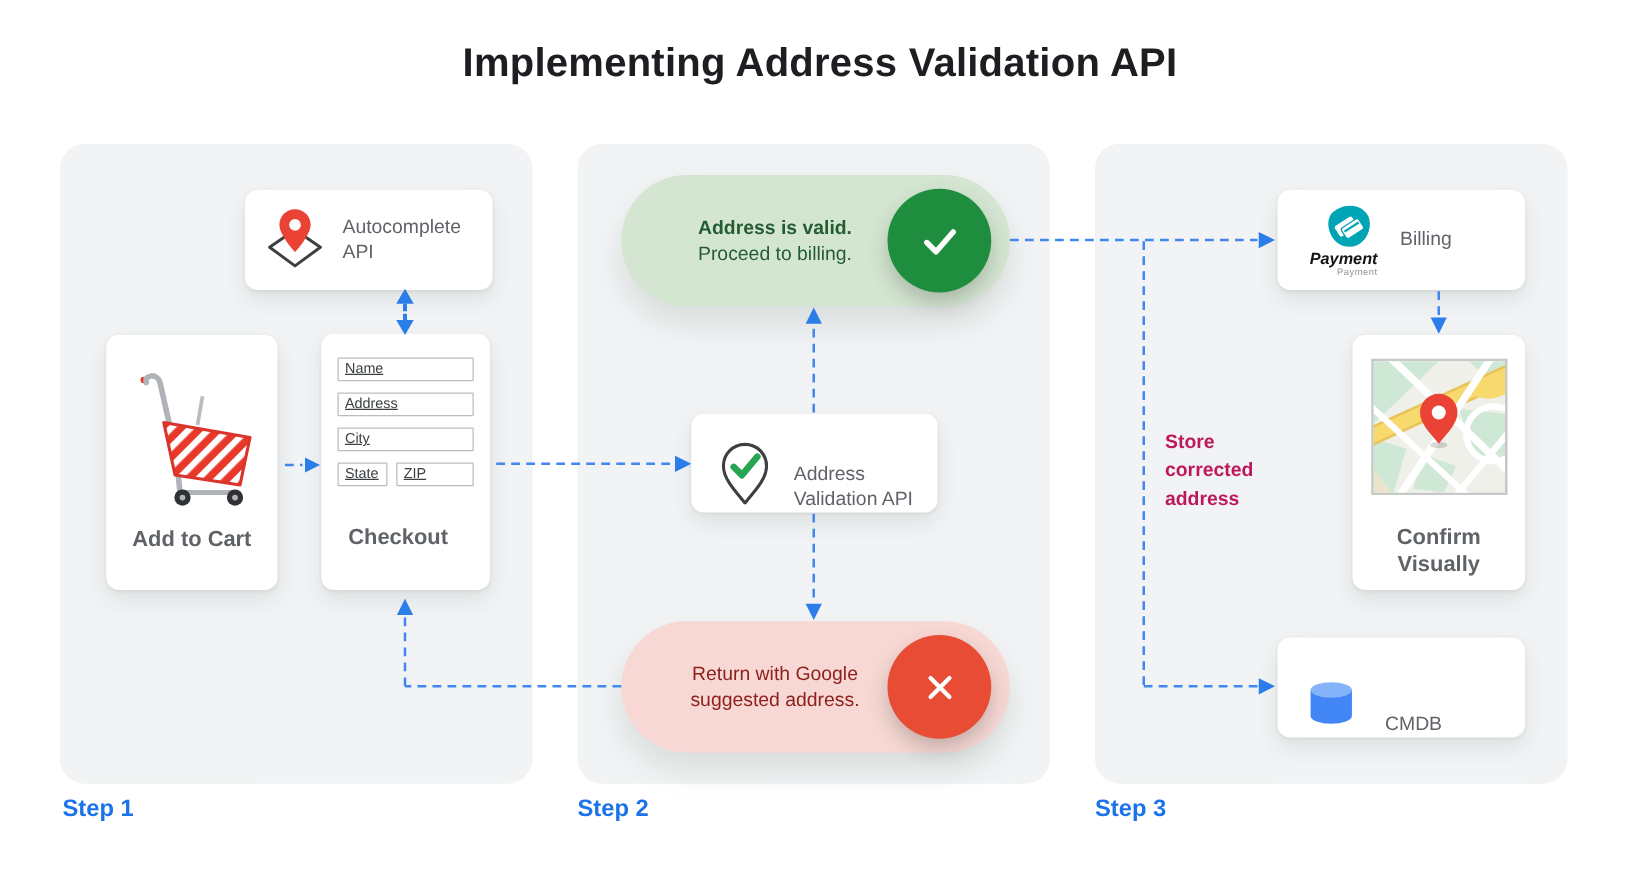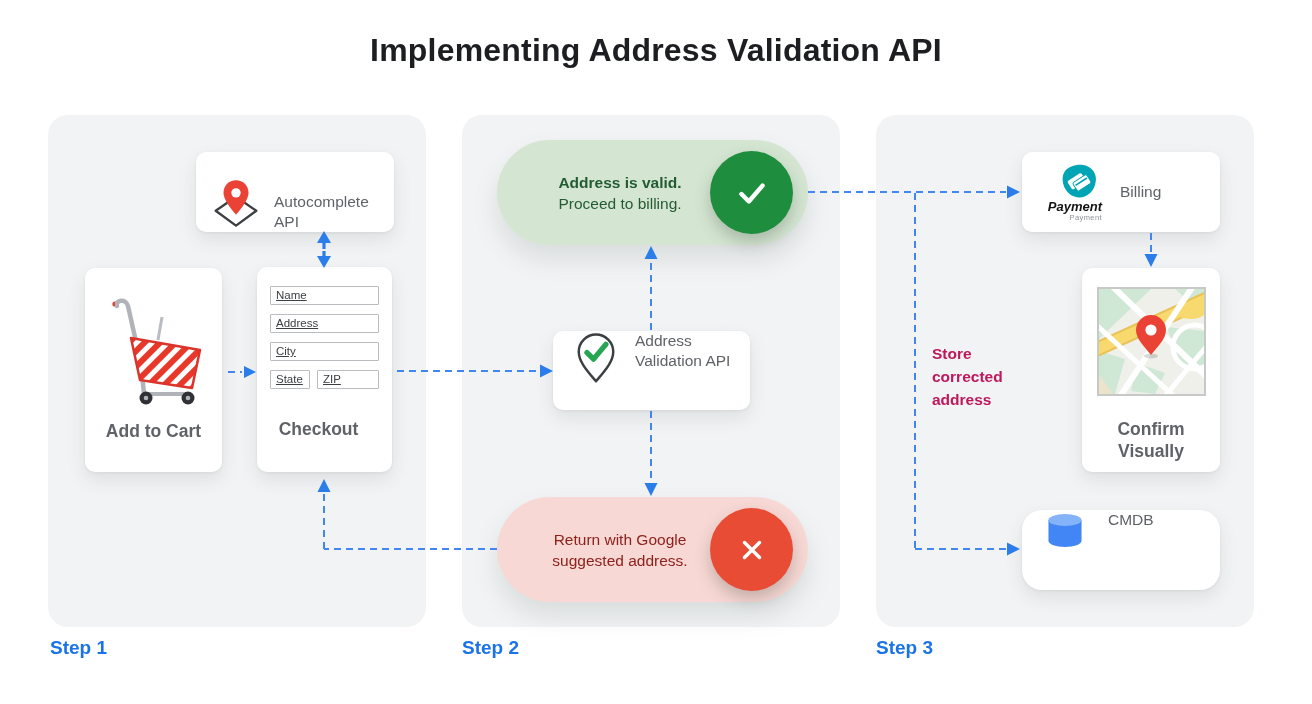--- a/index.html
+++ b/index.html
@@ -14,21 +14,21 @@
   #panel1 { left:48px; } #panel2 { left:462px; } #panel3 { left:876px; }
 
   .step-label { position:absolute; top:637px; font-size:19px; font-weight:700; color:#1a73e8; }
   #step1-label { left:50px; } #step2-label { left:462px; } #step3-label { left:876px; }
 
   .card { position:absolute; background:#fff; border-radius:10px;
     box-shadow:0 8px 18px rgba(60,64,67,.10), 0 1px 3px rgba(60,64,67,.08); }
 
   
   #autocomplete-card { left:196px; top:152px; width:198px; height:80px;
-    display:flex; align-items:flex-end; padding-left:15px; gap:13px; }
+    display:flex; align-items:center; padding-left:15px; gap:13px; }
   .api-card-label { font-size:15.5px; color:#5f6368; line-height:20px; }
   #autocomplete-card .api-card-label { width:110px; }
 
   #add-to-cart-card { left:85px; top:268px; width:137px; height:204px;
     display:flex; flex-direction:column; align-items:center; justify-content:space-between;
     padding:26px 0 30px; }
   .big-card-label { font-size:17.5px; font-weight:700; color:#5f6368; text-align:center; line-height:22px; }
 
   #checkout-card { left:257px; top:267px; width:135px; height:205px; padding:19px 13px 0; }
   .field { height:19px; border:1px solid #b9bdc2; background:#fff; font-size:11.5px; color:#3c4043;
@@ -49,37 +49,37 @@
   #valid-pill .pill-text   { color:#235c33; }
   #invalid-pill .pill-text { color:#8e211b; }
   .pill-title { font-weight:700; }
   .pill-circle { position:absolute; right:15px; top:11px; width:83px; height:83px; border-radius:50%;
     display:flex; align-items:center; justify-content:center;
     box-shadow:0 8px 16px rgba(60,70,60,.28); }
   #valid-pill .pill-circle   { background:#1e8e3e; }
   #invalid-pill .pill-circle { background:#e94c35; }
 
   #avapi-card { left:553px; top:331px; width:197px; height:79px;
-    display:flex; align-items:flex-start; padding-left:20px; gap:16px; }
+    display:flex; align-items:flex-end; padding-left:20px; gap:16px; }
   #avapi-card .api-card-label { width:112px; }
 
   
   #billing-card { left:1022px; top:152px; width:198px; height:80px;
     display:flex; align-items:center; padding-left:18px; gap:18px; }
   .pg-logo { width:62px; display:flex; flex-direction:column; align-items:flex-end; }
   .pg-word { font-size:13px; font-weight:700; font-style:italic; color:#141414; margin-top:-3px; line-height:13px; }
   .pg-sub  { font-size:7.5px; color:#8d9196; letter-spacing:.4px; line-height:9px; }
 
   #confirm-card { left:1082px; top:268px; width:138px; height:204px;
     display:flex; flex-direction:column; align-items:center; padding-top:19px; }
   .map-frame { width:109px; height:109px; border:2px solid #c7c9c6; }
   #confirm-card .big-card-label { margin-top:22px; width:90px; }
 
   #cmdb-card { left:1022px; top:510px; width:198px; height:80px;
-    display:flex; align-items:flex-start; padding-left:20px; gap:20px;border-radius:20px; }
+    display:flex; align-items:flex-end; padding-left:20px; gap:20px; }
 
   #store-note { position:absolute; left:932px; top:342px; width:95px;
     font-size:15.5px; font-weight:700; color:#be185d; line-height:23px; }
 
   
   #connectors { position:absolute; left:0; top:0; width:1312px; height:704px; pointer-events:none; }
 </style>
 </head>
 <body>
 

